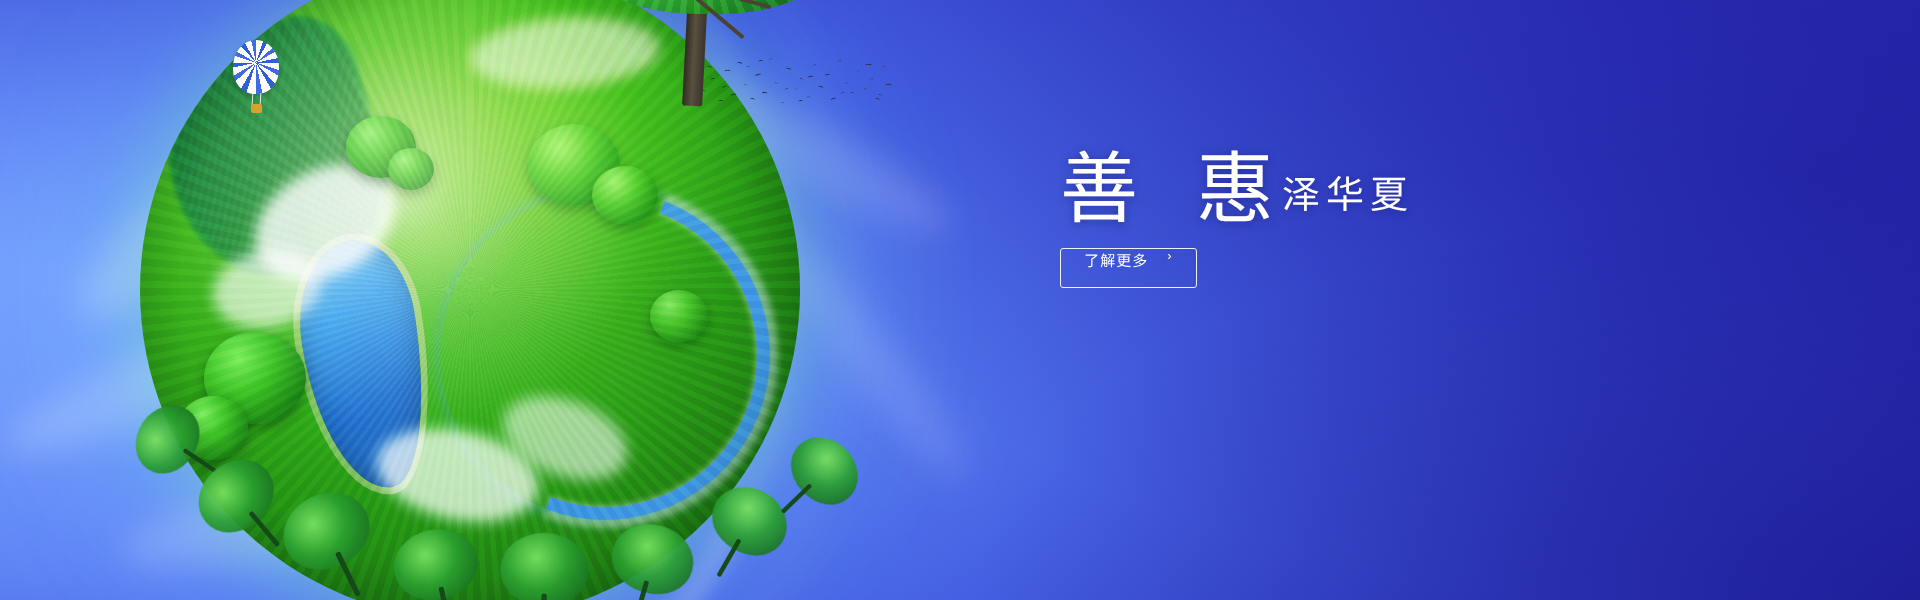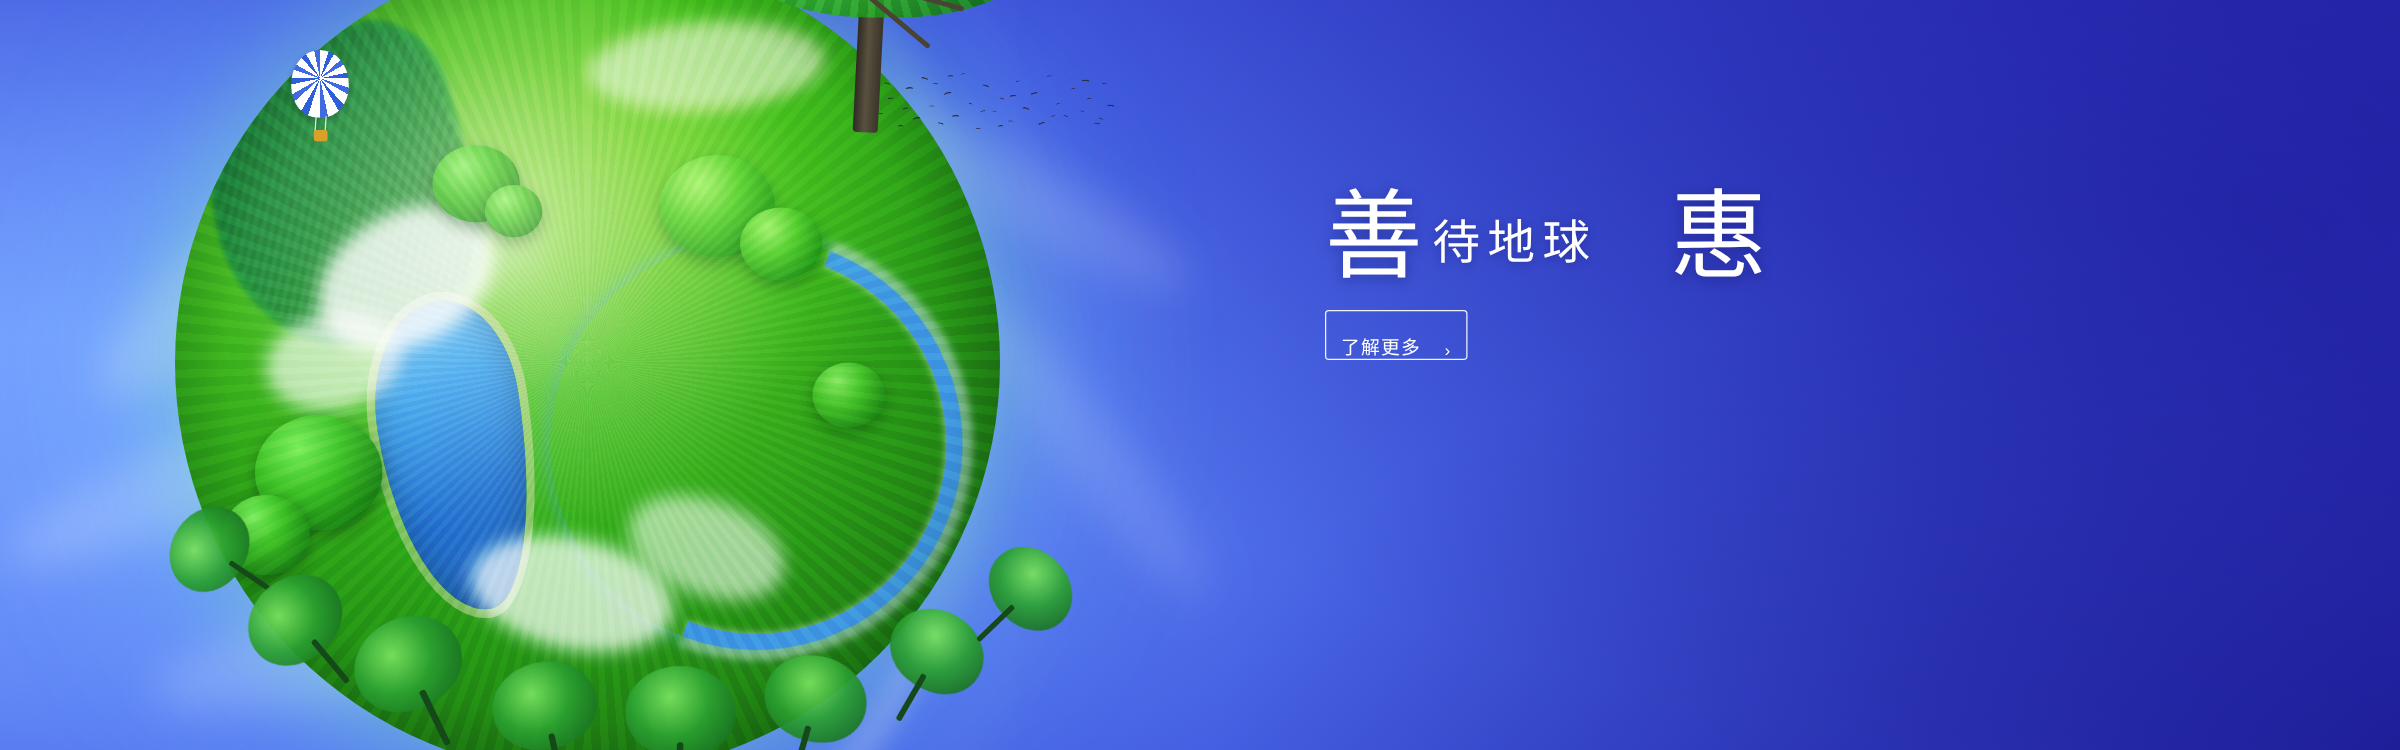--- a/index.html
+++ b/index.html
@@ -214,22 +214,22 @@
   .subtitle{
     margin-top:30px; font-size:25px; letter-spacing:7px; font-weight:400; color:#ffffff;
     text-shadow:0 1px 6px rgba(10,10,70,.30);
   }
   .desc{
     margin-top:24px; font-size:17px; letter-spacing:.6px; color:#f2f5ff; font-weight:400;
     text-shadow:0 1px 5px rgba(10,10,70,.28);
   }
 
   .cta{
-    margin-top:26px; display:inline-flex; align-items:flex-end; justify-content:center; gap:19px;
-    width:114px; height:40px; border:1px solid rgba(255,255,255,.92); border-radius:3px;
+    margin-top:26px; display:inline-flex; align-items:flex-start; justify-content:center; gap:19px;
+    width:137px; height:40px; border:1px solid rgba(255,255,255,.92); border-radius:3px;
     background:transparent; color:#fff; font-size:15px; letter-spacing:1px; cursor:pointer;
     font-family:"Liberation Sans","DejaVu Sans",sans-serif;
   }
   .cta .chev{ font-size:13px; line-height:1; transform:translateY(-.5px); }
 </style>
 </head>
 <body>
 
 <div class="banner">
 
@@ -362,25 +362,25 @@
       <span class="bird" style="left: 180px; top: 46px; transform: rotate(18deg) scale(0.842857);"></span>
       <span class="bird" style="left: 60px; top: 12px; transform: rotate(-4deg) scale(0.985714);"></span>
       <span class="bird" style="left: 100px; top: 52px; transform: rotate(-4deg) scale(0.985714);"></span>
     </div>
 
   <div class="copy">
 
     <div class="headline">
       <span class="hl-group">
         <span class="hl-big">善</span>
-        <span class="hl-small">待地球</span>
       </span>
       <span class="hl-gap"></span>
       <span class="hl-group">
         <span class="hl-big">惠</span>
+        <span class="hl-small">泽华夏</span>
       </span>
     </div>
 
 
     <button class="cta">
       <span>了解更多</span>
       <span class="chev">›</span>
     </button>
 
   </div>

